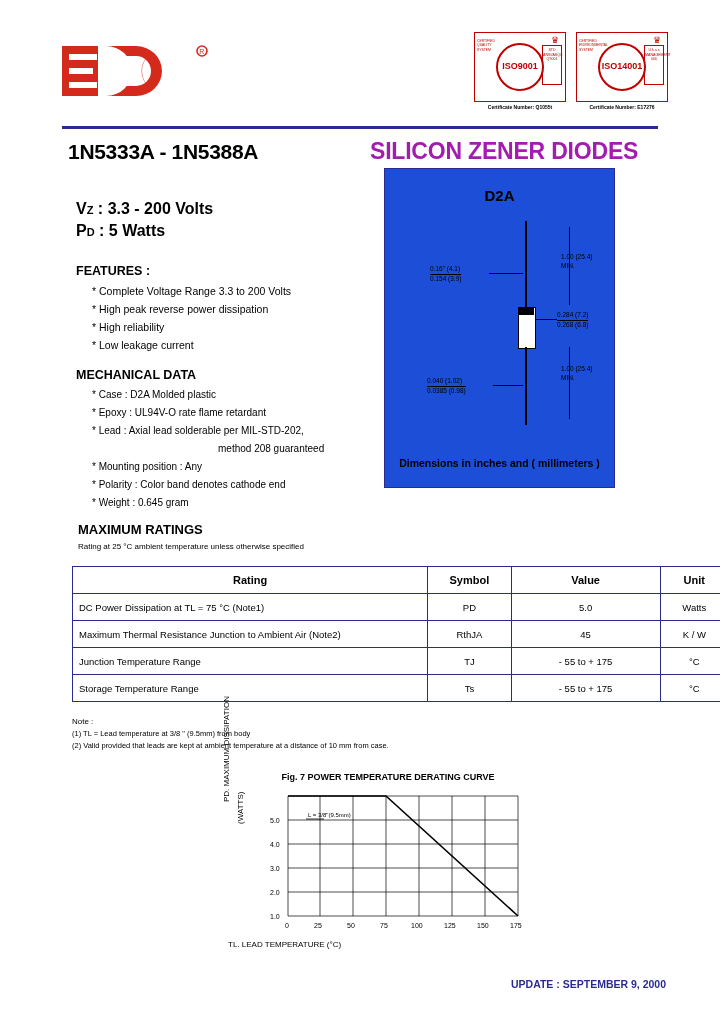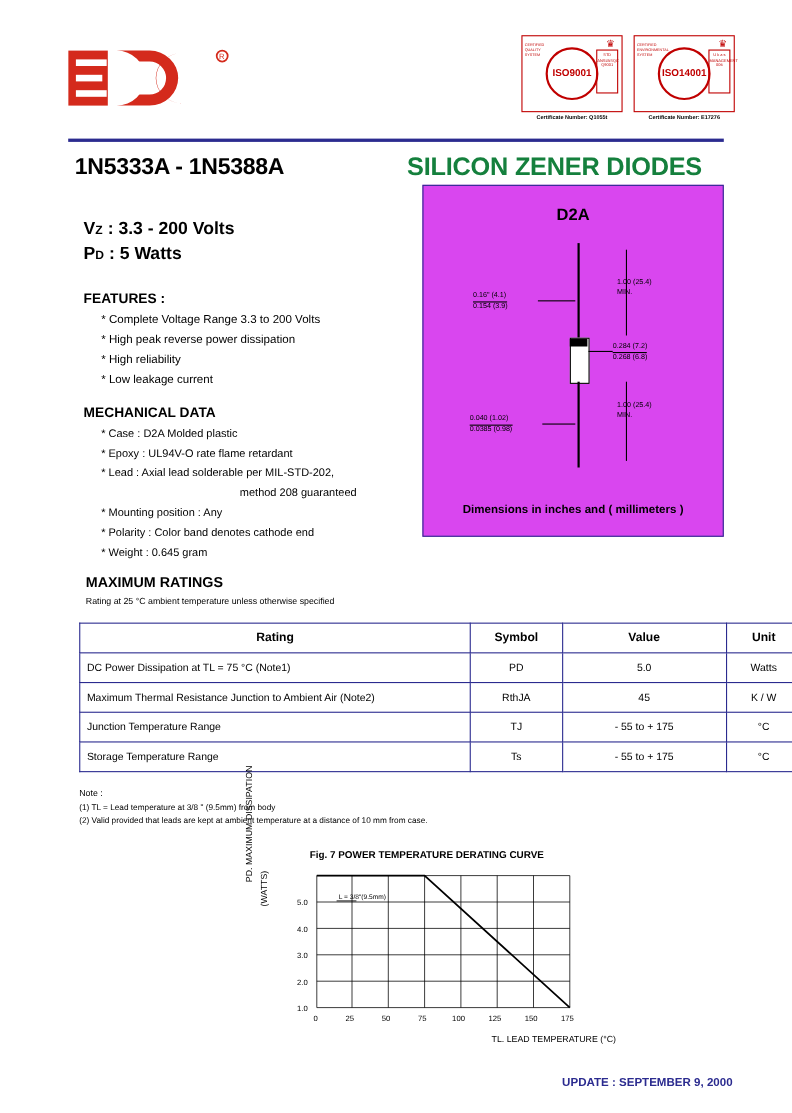--- a/index.html
+++ b/index.html
@@ -129,21 +129,21 @@
     font-size: 21px;
     font-weight: bold;
     letter-spacing: -0.3px;
   }
   .main-title {
     position: absolute;
     left: 370px;
     top: 138px;
     font-size: 23px;
     font-weight: bold;
-    color: #15803d;
+    color: #a21caf;
     letter-spacing: -0.2px;
   }
   .vz-line {
     position: absolute;
     left: 76px;
     top: 200px;
     font-size: 16px;
     font-weight: bold;
   }
   .pd-line {
@@ -185,25 +185,25 @@
   }
   .mech-indent {
     display: block;
     padding-left: 126px;
   }
   
   .drawbox {
     position: absolute;
     left: 384px;
     top: 168px;
-    width: 274px;
+    width: 231px;
     height: 320px;
     border: 1.5px solid #2b2b8f;
     box-sizing: border-box;
-    background: #d946ef;
+    background: #1d4ed8;
   }
   .d2a-label {
     position: absolute;
     top: 18px;
     width: 100%;
     text-align: center;
     font-size: 15px;
     font-weight: bold;
   }
   .dim-caption {
@@ -342,24 +342,24 @@
     left: 8px;
     top: 52px;
     width: 70px;
     font-size: 8px;
     transform: rotate(-90deg);
     transform-origin: left top;
     white-space: nowrap;
   }
   .chart-xlabel {
     position: absolute;
-    left: 12px;
+    left: 0;
     top: 168px;
     width: 320px;
-    text-align: right;
+    text-align: left;
     font-size: 8px;
   }
   .chart-svg { position: absolute; left: 40px; top: 14px; }
   
   .update {
     position: absolute;
     right: 54px;
     bottom: 22px;
     font-size: 10.5px;
     font-weight: bold;

